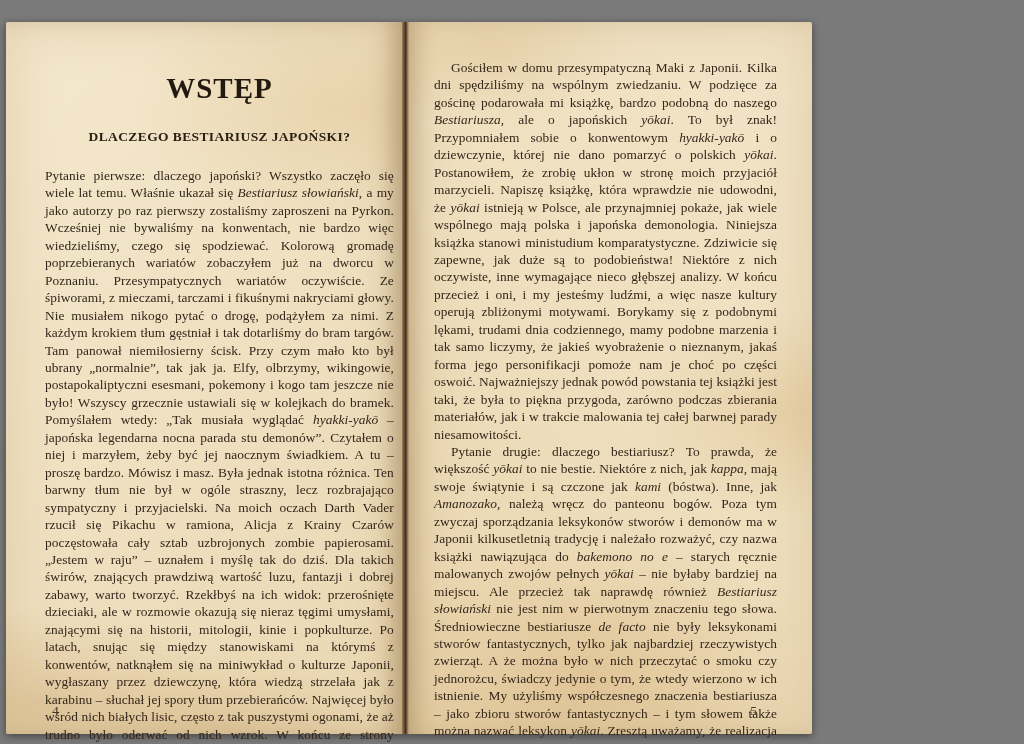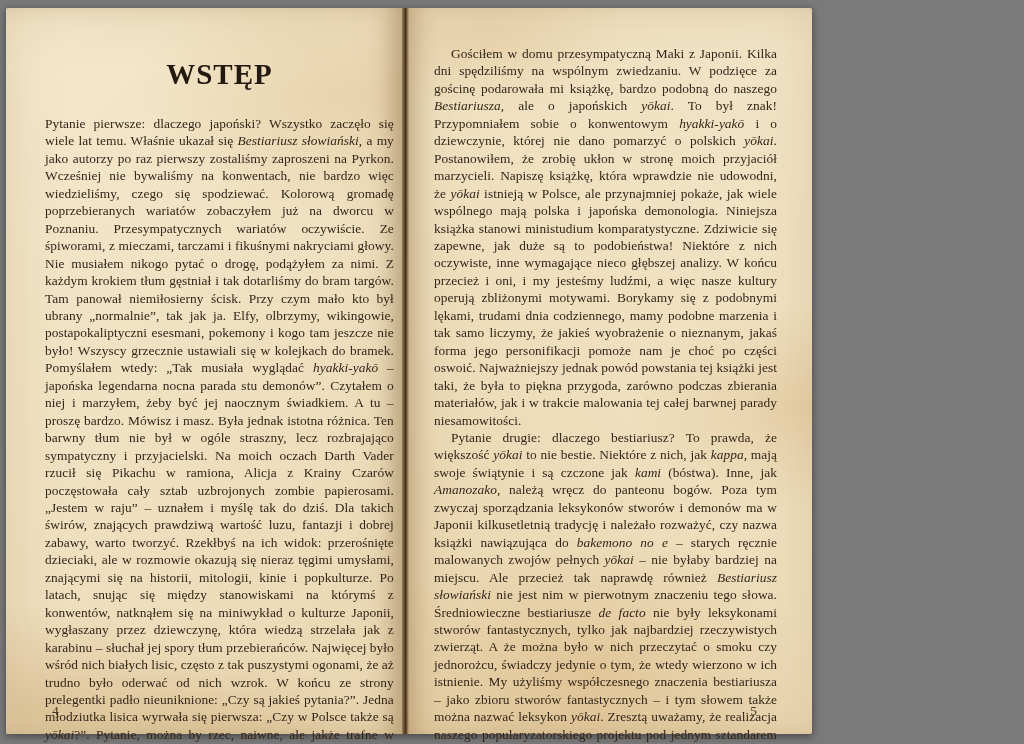--- a/index.html
+++ b/index.html
@@ -3,21 +3,21 @@
 <meta charset="utf-8">
 <style>
   html,body{margin:0;padding:0;}
   body{
     width:1024px;height:744px;overflow:hidden;
     background:#7a7a7a;
     font-family:"Liberation Serif","DejaVu Serif",serif;
   }
   .scene{
     position:relative;width:816px;height:744px;
-    padding:8px 4px 10px 6px;box-sizing:border-box;
+    padding:22px 4px 10px 6px;box-sizing:border-box;
   }
   .book{
     display:flex;width:100%;height:100%;
     box-shadow:0 2px 8px rgba(0,0,0,0.45);
   }
   .page{
     position:relative;height:100%;box-sizing:border-box;
     color:#33261a;
   }
   .page.left{
@@ -68,20 +68,21 @@
 </style>
 </head>
 <body>
 
 <div class="scene">
   <div class="book">
 
     <div class="page left">
       <div class="page-inner-left">
         <h1 class="title">WSTĘP</h1>
+        <h2 class="subtitle">DLACZEGO BESTIARIUSZ JAPOŃSKI?</h2>
         <div class="body-text" id="left-body">
             <p>Pytanie pierwsze: dlaczego japoński? Wszystko zaczęło się wiele lat temu. Właśnie ukazał się <em>Bestiariusz słowiański</em>, a my jako autorzy po raz pierwszy zostaliśmy zaproszeni na Pyrkon. Wcześniej nie bywaliśmy na konwentach, nie bardzo więc wiedzieliśmy, czego się spodziewać. Kolorową gromadę poprzebieranych wariatów zobaczyłem już na dworcu w Poznaniu. Przesympatycznych wariatów oczywiście. Ze śpiworami, z mieczami, tarczami i fikuśnymi nakryciami głowy. Nie musiałem nikogo pytać o drogę, podążyłem za nimi. Z każdym krokiem tłum gęstniał i tak dotarliśmy do bram targów. Tam panował niemiłosierny ścisk. Przy czym mało kto był ubrany „normalnie”, tak jak ja. Elfy, olbrzymy, wikingowie, postapokaliptyczni esesmani, pokemony i kogo tam jeszcze nie było! Wszyscy grzecznie ustawiali się w kolejkach do bramek. Pomyślałem wtedy: „Tak musiała wyglądać <em>hyakki-yakō</em> – japońska legendarna nocna parada stu demonów”. Czytałem o niej i marzyłem, żeby być jej naocznym świadkiem. A tu – proszę bardzo. Mówisz i masz. Była jednak istotna różnica. Ten barwny tłum nie był w ogóle straszny, lecz rozbrajająco sympatyczny i przyjacielski. Na moich oczach Darth Vader rzucił się Pikachu w ramiona, Alicja z Krainy Czarów poczęstowała cały sztab uzbrojonych zombie papierosami. „Jestem w raju” – uznałem i myślę tak do dziś. Dla takich świrów, znających prawdziwą wartość luzu, fantazji i dobrej zabawy, warto tworzyć. Rzekłbyś na ich widok: przerośnięte dzieciaki, ale w rozmowie okazują się nieraz tęgimi umysłami, znającymi się na historii, mitologii, kinie i popkulturze. Po latach, snując się między stanowiskami na którymś z konwentów, natknąłem się na miniwykład o kulturze Japonii, wygłaszany przez dziewczynę, która wiedzą strzelała jak z karabinu – słuchał jej spory tłum przebierańców. Najwięcej było wśród nich białych lisic, często z tak puszystymi ogonami, że aż trudno było oderwać od nich wzrok. W końcu ze strony prelegentki padło nieuniknione: „Czy są jakieś pytania?”. Jedna młodziutka lisica wyrwała się pierwsza: „Czy w Polsce także są <em>yōkai</em>?”. Pytanie, można by rzec, naiwne, ale jakże trafne w realiach konwentu fantasy! Przecież zbieramy się tam, aby zapomnieć o racjonalnej codzienności i żeby nasze marzenia się spełniały. Lecz odpowiedź padła niczym cios toporem: „Ależ skądże! To niemożliwe! <em>Yōkai</em> należą tylko do Japonii i nie ma takiej możliwości, żeby mogły ten kraj i tę kulturę opuścić!”. Prelegentka miała rację. To prawda, że tamtejsza fantastyka jest ściśle powiązana z wierzeniami, religiami, historią i kulturą Japończyków. Zrobiło mi się jednak żal pytającej. W pierwszym odruchu chciałem obiecać, że osobiście sprowadzę dla niej przynajmniej jedno z tych stworzeń i spróbujemy dokonać jego introdukcji w naszym środowisku. A nuż się przyjmie? Ale prelekcja się skończyła. Zagadałem się z Thorem, który o mało nie zgniótł mnie swoim</p>
           </div>
       </div>
       <div class="pagenum pn-left">4</div>
     </div>
 
     <div class="spine"></div>
 
     <div class="page right">

